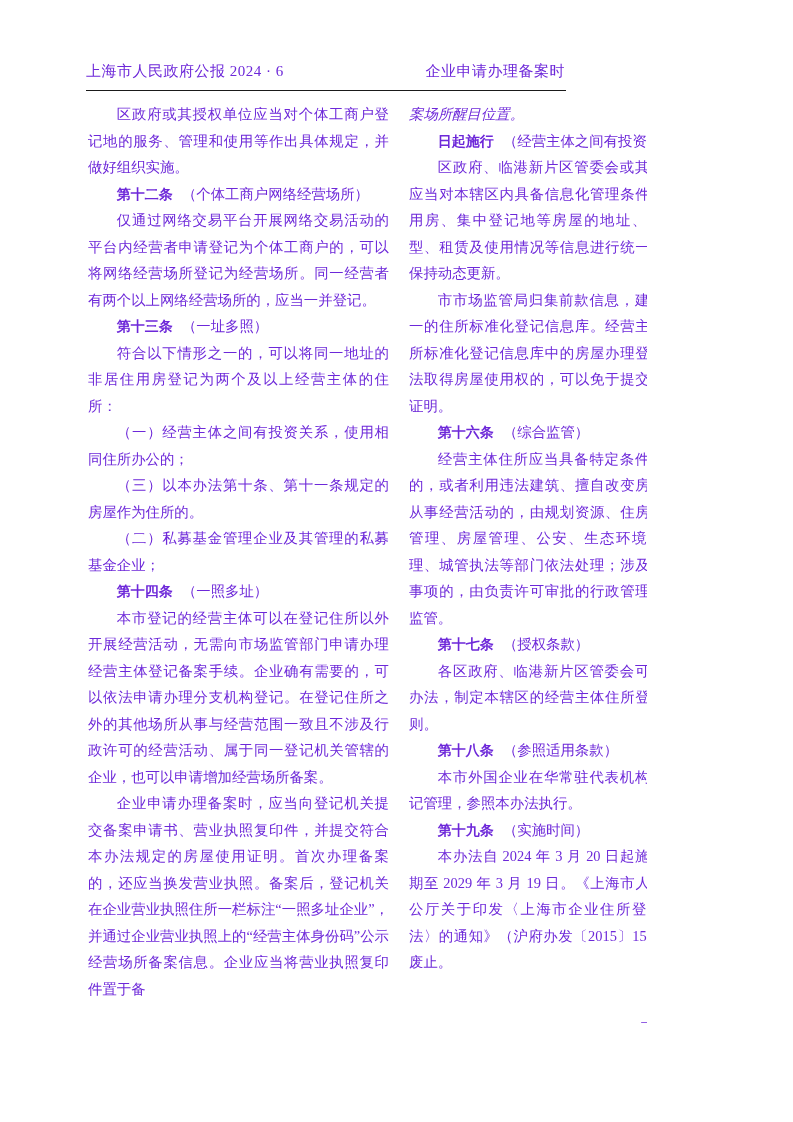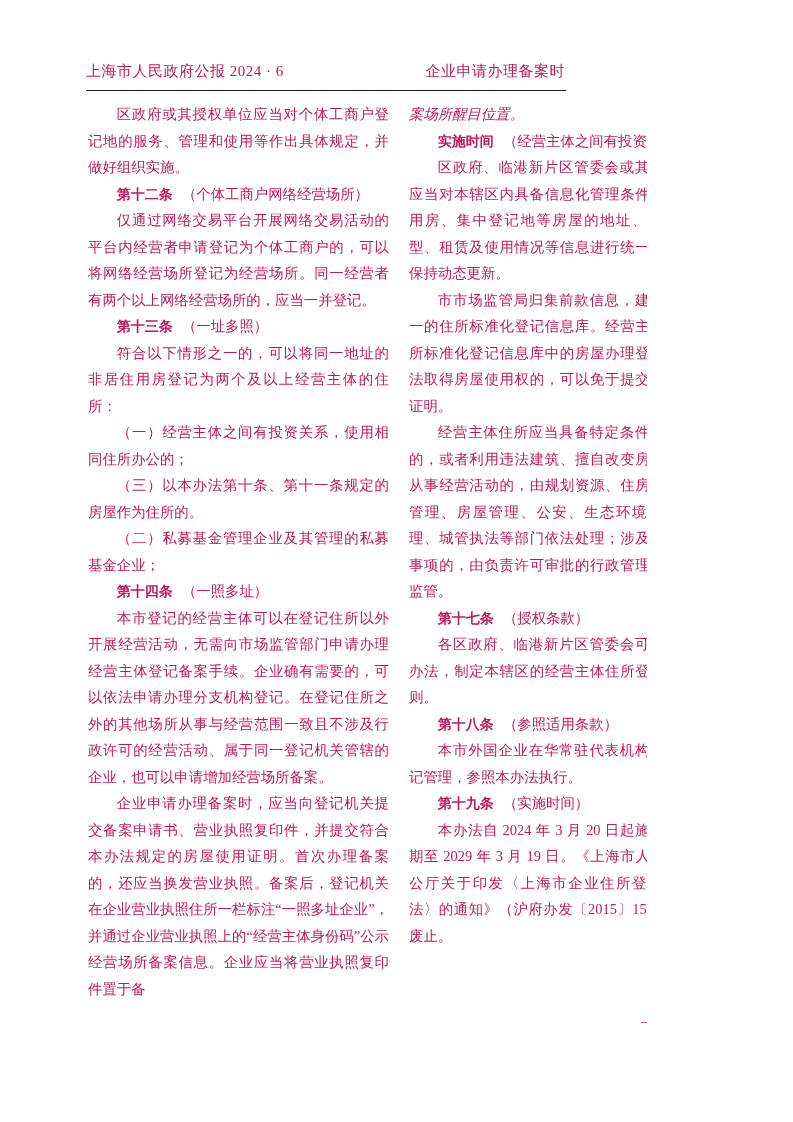--- a/index.html
+++ b/index.html
@@ -2,21 +2,21 @@
 <html><head>
 <meta charset="utf-8">
 <style>
   html, body { margin: 0; padding: 0; background: #ffffff; }
   .page {
     position: relative;
     width: 647px;
     height: 1122px;
     background: #ffffff;
     font-family: "Liberation Serif", "DejaVu Serif", serif;
-    color: #be185d;
+    color: #6d28d9;
     overflow: hidden;
   }
   .header {
     position: absolute;
     top: 62px;
     left: 86px;
     right: 82px;
     display: flex;
     justify-content: space-between;
     align-items: baseline;
@@ -97,23 +97,24 @@
       <p class="para">（一）经营主体之间有投资关系，使用相同住所办公的；</p>
       <p class="para">（三）以本办法第十条、第十一条规定的房屋作为住所的。</p>
       <p class="para">（二）私募基金管理企业及其管理的私募基金企业；</p>
       <p class="art-head"><span class="art-num">第十四条</span><span>（一照多址）</span></p>
       <p class="para">本市登记的经营主体可以在登记住所以外开展经营活动，无需向市场监管部门申请办理经营主体登记备案手续。企业确有需要的，可以依法申请办理分支机构登记。在登记住所之外的其他场所从事与经营范围一致且不涉及行政许可的经营活动、属于同一登记机关管辖的企业，也可以申请增加经营场所备案。</p>
       <p class="para">企业申请办理备案时，应当向登记机关提交备案申请书、营业执照复印件，并提交符合本办法规定的房屋使用证明。首次办理备案的，还应当换发营业执照。备案后，登记机关在企业营业执照住所一栏标注“一照多址企业”，并通过企业营业执照上的“经营主体身份码”公示经营场所备案信息。企业应当将营业执照复印件置于备</p>
     </div>
 
     <div class="col">
       <p class="para-cont">案场所醒目位置。</p>
-      <p class="art-head"><span class="art-num">实施时间</span><span>（经营主体之间有投资关系）</span></p>
+      <p class="art-head"><span class="art-num">日起施行</span><span>（经营主体之间有投资关系）</span></p>
       <p class="para">区政府、临港新片区管委会或其授权单位应当对本辖区内具备信息化管理条件的非居住用房、集中登记地等房屋的地址、产权、类型、租赁及使用情况等信息进行统一管理，并保持动态更新。</p>
       <p class="para">市市场监管局归集前款信息，建立全市统一的住所标准化登记信息库。经营主体使用住所标准化登记信息库中的房屋办理登记，并依法取得房屋使用权的，可以免于提交住所使用证明。</p>
+      <p class="art-head"><span class="art-num">第十六条</span><span>（综合监管）</span></p>
       <p class="para">经营主体住所应当具备特定条件但不具备的，或者利用违法建筑、擅自改变房屋用途等从事经营活动的，由规划资源、住房城乡建设管理、房屋管理、公安、生态环境、应急管理、城管执法等部门依法处理；涉及许可审批事项的，由负责许可审批的行政管理部门依法监管。</p>
       <p class="art-head"><span class="art-num">第十七条</span><span>（授权条款）</span></p>
       <p class="para">各区政府、临港新片区管委会可以依据本办法，制定本辖区的经营主体住所登记管理细则。</p>
       <p class="art-head"><span class="art-num">第十八条</span><span>（参照适用条款）</span></p>
       <p class="para">本市外国企业在华常驻代表机构住所的登记管理，参照本办法执行。</p>
       <p class="art-head"><span class="art-num">第十九条</span><span>（实施时间）</span></p>
       <p class="para">本办法自 2024 年 3 月 20 日起施行，有效期至 2029 年 3 月 19 日。《上海市人民政府办公厅关于印发〈上海市企业住所登记管理办法〉的通知》（沪府办发〔2015〕15 号）同时废止。</p>
     </div>
 
   </div>

